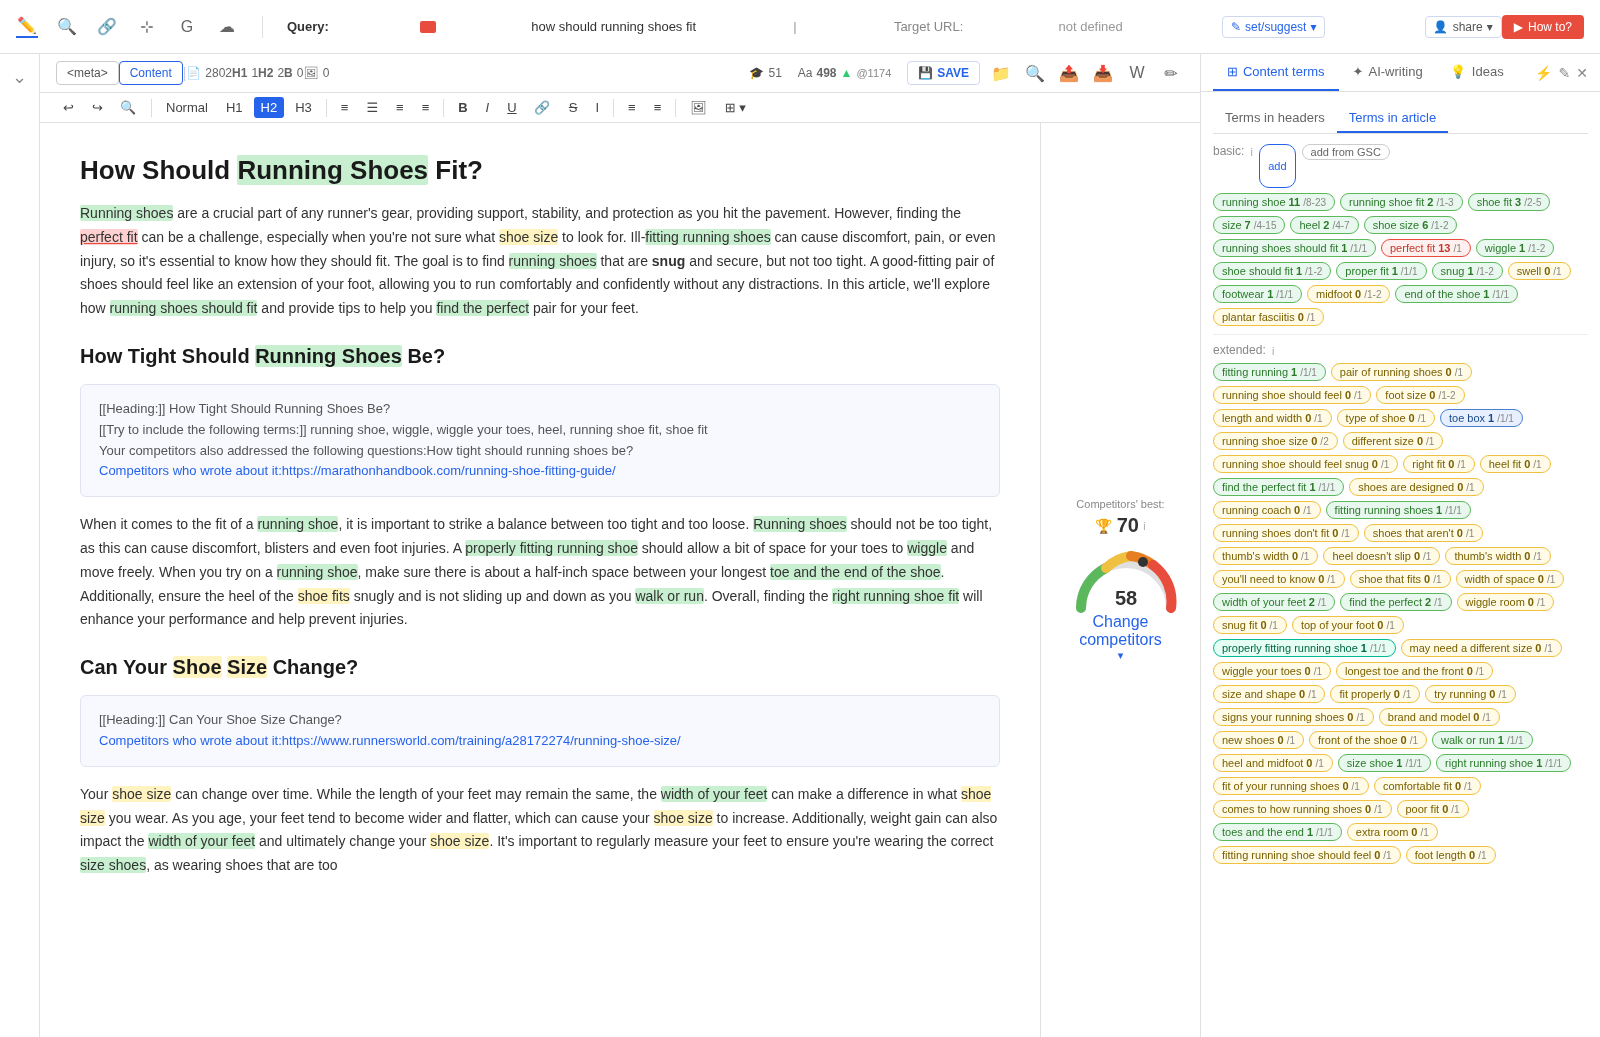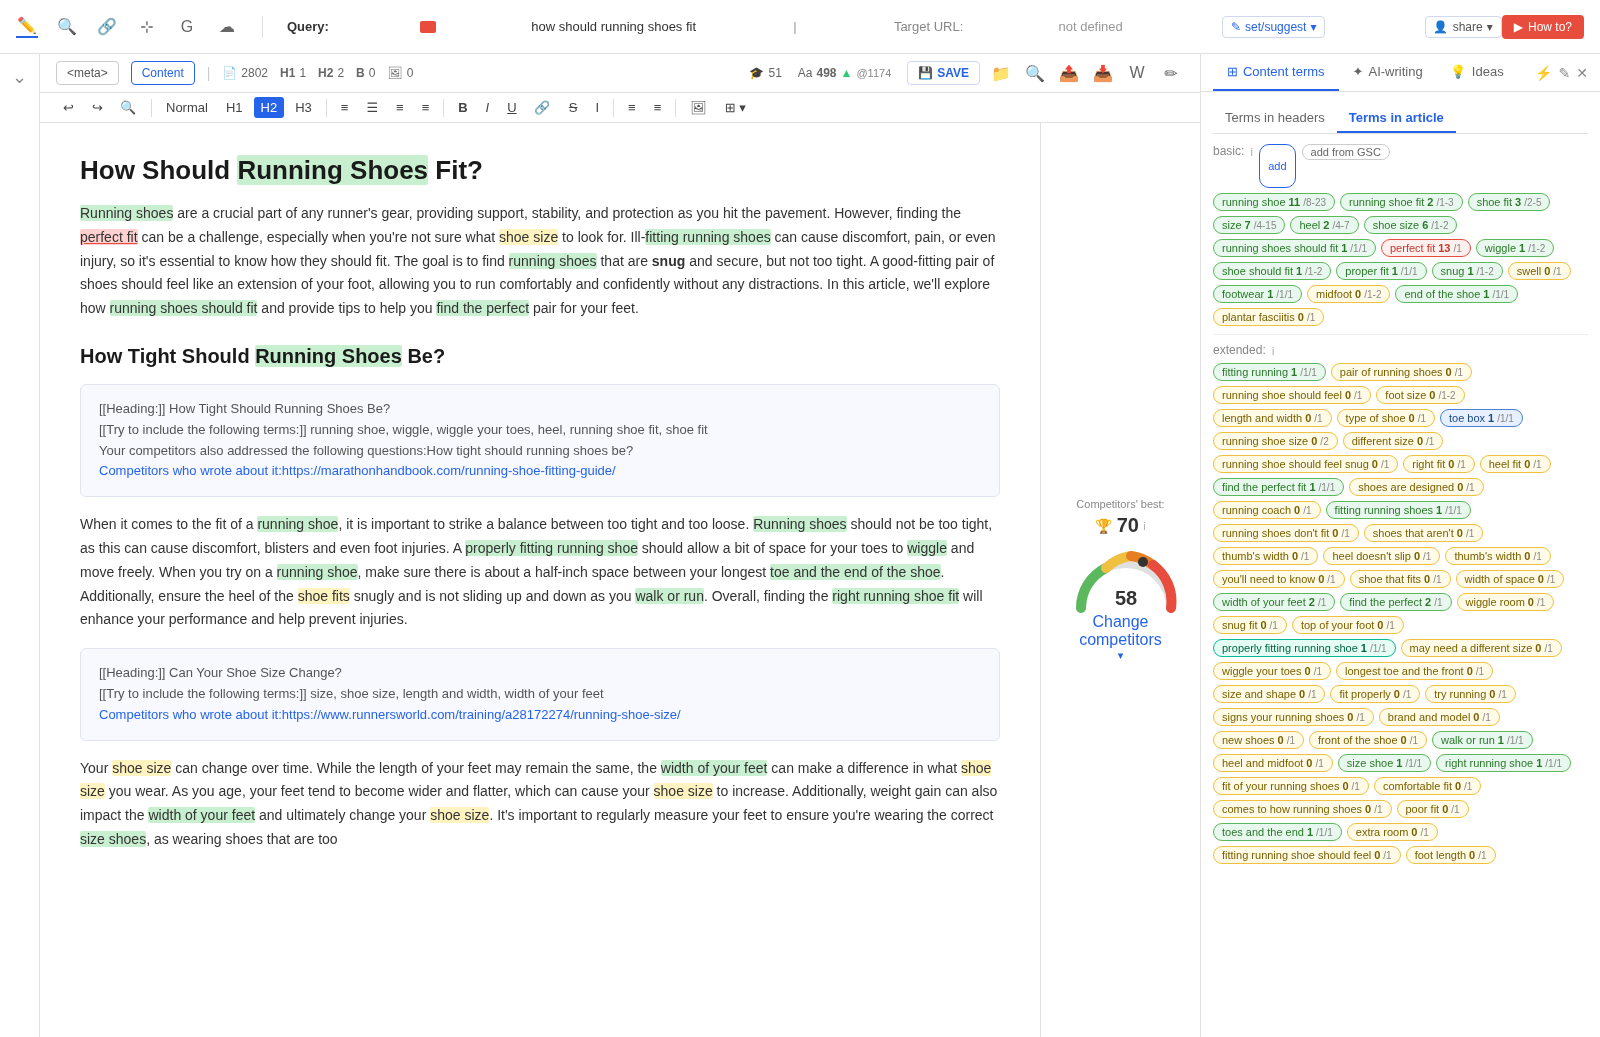--- a/index.html
+++ b/index.html
@@ -37,21 +37,21 @@
 
     
     .sidebar-toggle { width: 40px; background: #fff; border-right: 1px solid #e0e0e0; display: flex; justify-content: center; padding-top: 12px; }
 
     
     .editor-area { flex: 1; display: flex; flex-direction: column; background: #fff; overflow: hidden; }
 
     
     .editor-meta-bar {
       display: flex; align-items: center; padding: 6px 16px; border-bottom: 1px solid #e0e0e0;
-      gap: 12px; background: #fff;
+      background: #fff;
     }
     .meta-tab { padding: 4px 10px; border: 1px solid #ccc; border-radius: 4px; font-size: 12px; color: #555; cursor: pointer; }
     .meta-tab.active { background: #fff; border-color: #2563eb; color: #2563eb; }
     .meta-stat { display: flex; align-items: center; gap: 4px; font-size: 12px; color: #666; }
     .meta-sep { color: #ccc; }
     .editor-actions { margin-left: auto; display: flex; align-items: center; gap: 8px; }
     .save-btn {
       display: flex; align-items: center; gap: 4px; background: #fff; border: 1px solid #d0d8ef;
       border-radius: 4px; padding: 4px 10px; font-size: 12px; color: #2563eb; cursor: pointer; font-weight: 600;
     }
@@ -108,21 +108,21 @@
       padding: 10px 14px; font-size: 13px; cursor: pointer; color: #666;
       display: flex; align-items: center; gap: 5px; border-bottom: 2px solid transparent;
       white-space: nowrap;
     }
     .right-tab.active { color: #2563eb; border-bottom-color: #2563eb; font-weight: 500; }
     .right-panel-content { flex: 1; overflow-y: auto; padding: 12px; }
 
     
     .terms-subtabs { display: flex; align-items: center; margin-bottom: 10px; gap: 0; border-bottom: 1px solid #e0e0e0; padding-bottom: 0; }
     .terms-subtab { padding: 6px 12px; font-size: 13px; cursor: pointer; color: #666; border-bottom: 2px solid transparent; }
-    .terms-subtab.active { color: #2563eb; border-bottom-color: #2563eb; font-weight: 700; }
+    .terms-subtab.active { color: #2563eb; border-bottom-color: #2563eb; font-weight: 400; }
 
     
     .tags-section-label { font-size: 12px; color: #888; margin: 8px 0 5px; display: flex; align-items: flex-start; gap: 6px; }
     .tags-section-label .info-icon { color: #aaa; font-size: 11px; cursor: pointer; }
     .add-btn { font-size: 11px; color: #2563eb; border: 1px solid #2563eb; border-radius: 10px; padding: 15px 8px; cursor: pointer; }
     .add-from-gsc-btn { font-size: 11px; color: #666; border: 1px solid #ccc; border-radius: 10px; padding: 1px 8px; cursor: pointer; }
     .tags-container { display: flex; flex-wrap: wrap; gap: 5px; margin-bottom: 8px; }
     .tag {
       display: inline-flex; align-items: center; gap: 3px;
       border: 1px solid #d0d8ef; border-radius: 10px; padding: 2px 8px;
@@ -278,24 +278,26 @@
           <div>[[Heading:]] How Tight Should Running Shoes Be?</div>
           <div>[[Try to include the following terms:]] running shoe, wiggle, wiggle your toes, heel, running shoe fit, shoe fit</div>
           <div>Your competitors also addressed the following questions:How tight should running shoes be?</div>
           <div><a>Competitors who wrote about it:https://marathonhandbook.com/running-shoe-fitting-guide/</a></div>
         </div>
 
         <p>
           When it comes to the fit of a <span class="highlight-green">running shoe</span>, it is important to strike a balance between too tight and too loose. <span class="highlight-green">Running shoes</span> should not be too tight, as this can cause discomfort, blisters and even foot injuries. A <span class="highlight-green">properly fitting running shoe</span> should allow a bit of space for your toes to <span class="highlight-green">wiggle</span> and move freely. When you try on a <span class="highlight-green">running shoe</span>, make sure there is about a half-inch space between your longest <span class="highlight-green">toe and the end of the shoe</span>. Additionally, ensure the heel of the <span class="highlight-yellow">shoe fits</span> snugly and is not sliding up and down as you <span class="highlight-green">walk or run</span>. Overall, finding the <span class="highlight-green">right running shoe fit</span> will enhance your performance and help prevent injuries.
         </p>
 
+        <h2>
+          Can Your <span class="highlight-yellow">Shoe</span> <span class="highlight-yellow">Size</span> Change?
+        </h2>
 
         <div class="hint-box">
           <div>[[Heading:]] Can Your Shoe Size Change?</div>
-          <div>[[Try to include the following terms:]] size, shoe size, length and width, width of your feet</div>
           <div><a>Competitors who wrote about it:https://www.runnersworld.com/training/a28172274/running-shoe-size/</a></div>
         </div>
 
         <p>
           Your <span class="highlight-yellow">shoe size</span> can change over time. While the length of your feet may remain the same, the <span class="highlight-green">width of your feet</span> can make a difference in what <span class="highlight-yellow">shoe size</span> you wear. As you age, your feet tend to become wider and flatter, which can cause your <span class="highlight-yellow">shoe size</span> to increase. Additionally, weight gain can also impact the <span class="highlight-green">width of your feet</span> and ultimately change your <span class="highlight-yellow">shoe size</span>. It's important to regularly measure your feet to ensure you're wearing the correct <span class="highlight-green">size shoes</span>, as wearing shoes that are too
         </p>
       </div>
 
       <div class="score-area">
         <div style="font-size:11px;color:#888;text-align:center;margin-bottom:4px;">Competitors' best:</div>

